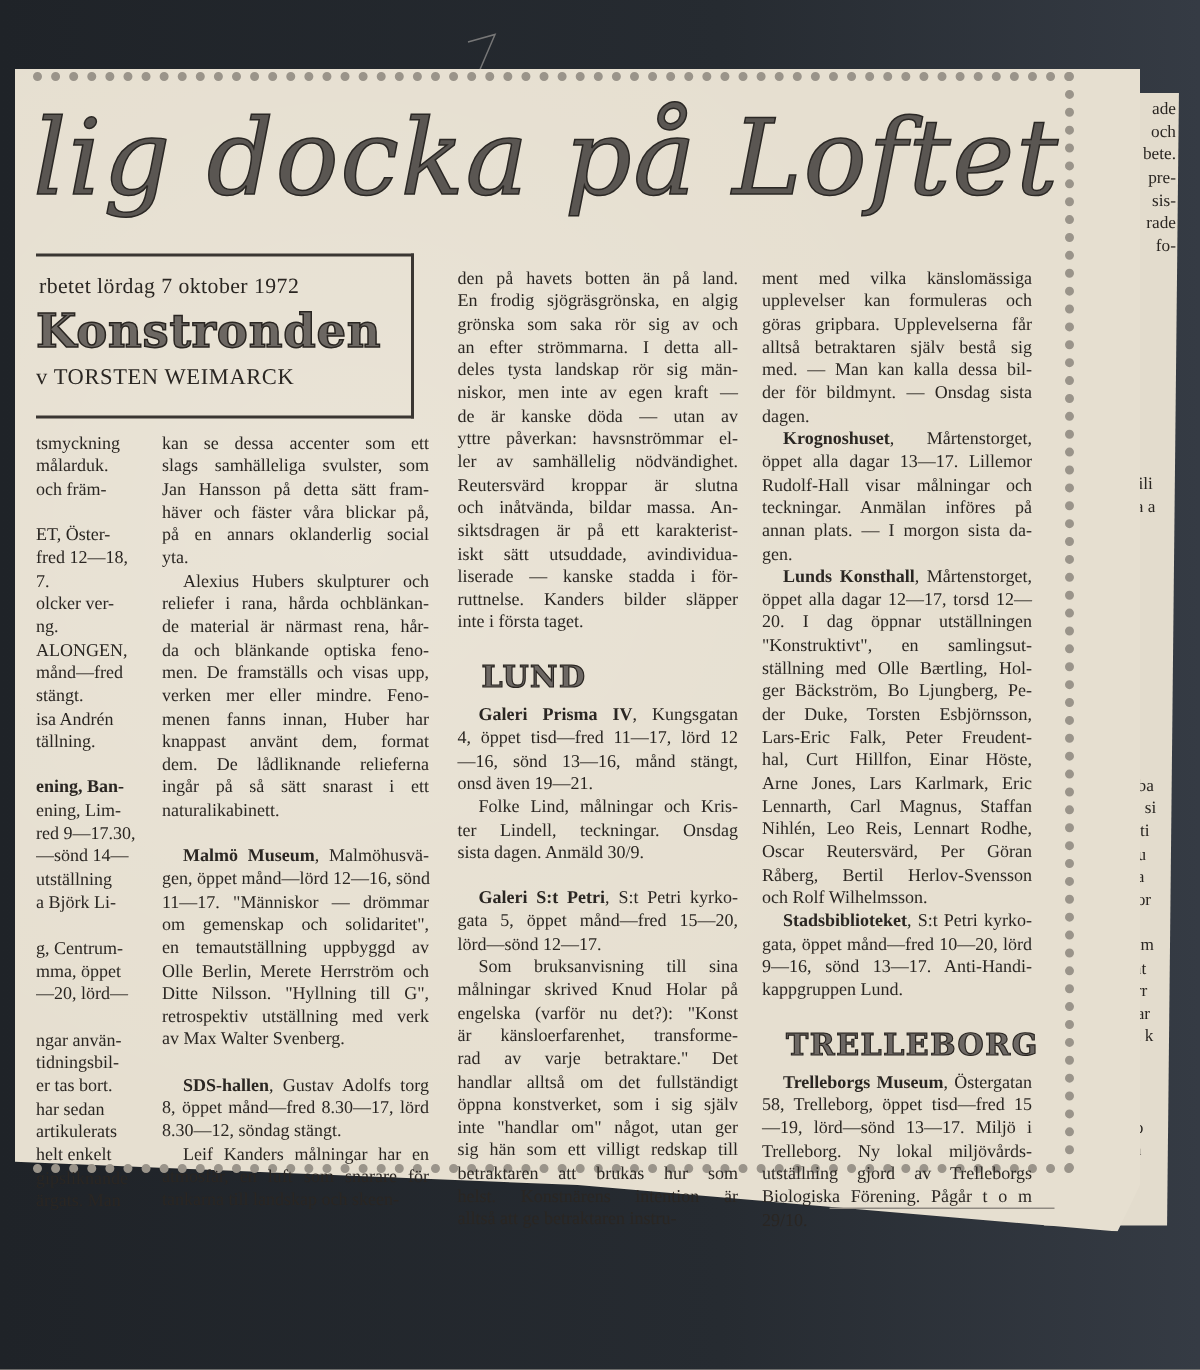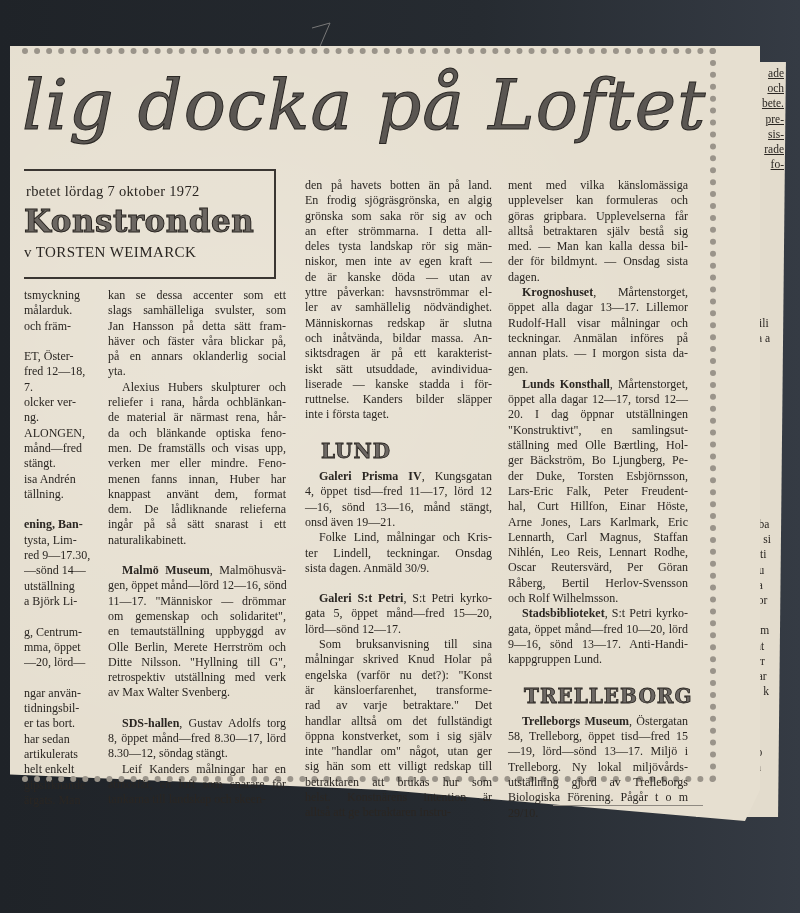--- a/index.html
+++ b/index.html
@@ -1,19 +1,19 @@
 <!DOCTYPE html>
 <html><head>
 <meta charset="utf-8">
 <style>
   html,body{margin:0;padding:0;}
   body{width:800px;height:913px;background:#23272c;position:relative;overflow:hidden;font-family:"Liberation Serif","DejaVu Serif",serif;color:#2a2622;}
   .bg-grad{position:absolute;inset:0;background:linear-gradient(90deg,#1f2328 0%,#262b31 60%,#353b44 100%);}
   .back-sheet{position:absolute;left:700px;top:62px;width:82px;height:755px;background:#e3dccd;transform:skewX(-0.6deg);}
-  .back-text{position:absolute;left:756px;top:66px;width:28px;font-size:11.5px;line-height:15.2px;text-align:right;overflow:hidden;text-decoration:underline;}
+  .back-text{position:absolute;left:756px;top:66px;width:28px;font-size:11.5px;line-height:15.2px;text-align:right;overflow:hidden;}
   .back-text2{position:absolute;left:752px;font-size:11.5px;line-height:15.2px;width:20px;overflow:hidden;}
   .clip{position:absolute;left:10px;top:46px;width:750px;height:775px;background:#e6dfd0;clip-path:polygon(0 0,100% 0,100% 96%,98% 100%,50% 96%,0 94%);}
   .clip::after{content:"";position:absolute;inset:0;background:radial-gradient(circle at 30% 40%,rgba(255,255,255,.15),transparent 60%);}
   .frame{position:absolute;left:22px;top:48px;width:688px;height:722px;border-top:6px dotted #9a948a;border-right:6px dotted #9a948a;border-bottom:6px dotted #9a948a;}
   .headline{position:absolute;left:22px;top:64px;font-family:"DejaVu Serif","Liberation Serif",serif;font-style:italic;font-size:70px;letter-spacing:1px;color:#5a5652;-webkit-text-stroke:1px #2b2825;white-space:nowrap;}
   .box{position:absolute;left:24px;top:169px;width:250px;height:106px;border:2px solid #3a3632;border-left:none;}
   .box-date{position:absolute;left:2px;top:12px;font-size:14.5px;letter-spacing:.3px;}
   .box-title{position:absolute;left:0px;top:32px;font-family:"DejaVu Serif",serif;font-weight:bold;font-size:31px;color:#6c6762;-webkit-text-stroke:1px #2a2622;letter-spacing:.5px;}
   .box-author{position:absolute;left:0px;top:73px;font-size:15px;letter-spacing:.4px;}
   .col{position:absolute;font-size:12px;line-height:15.3px;text-align:justify;}
@@ -94,21 +94,21 @@
     <span class="line last" style="text-align: right;">7.</span>
     <span class="line last" style="text-align: right;">olcker ver-</span>
     <span class="line last" style="text-align: center;">ng.</span>
     <span class="line last" style="text-align: right;">ALONGEN,</span>
     <span class="line last" style="text-align: right;">månd—fred</span>
     <span class="line last" style="text-align: right;">stängt.</span>
     <span class="line last" style="text-align: center;">isa Andrén</span>
     <span class="line last" style="text-align: right;">tällning.</span>
     <span class="line last" style="text-align: right;">&nbsp;</span>
     <span class="line last" style="text-align: right; font-weight: bold;">ening, Ban-</span>
-    <span class="line last" style="text-align: right;">tysta, Lim-</span>
+    <span class="line last" style="text-align: right;">ening, Lim-</span>
     <span class="line last" style="text-align: right;">red 9—17.30,</span>
     <span class="line last" style="text-align: right;">—sönd 14—</span>
     <span class="line last" style="text-align: right;">utställning</span>
     <span class="line last" style="text-align: right;">a Björk Li-</span>
     <span class="line last" style="text-align: right;">&nbsp;</span>
     <span class="line last" style="text-align: right;">g, Centrum-</span>
     <span class="line last" style="text-align: right;">mma, öppet</span>
     <span class="line last" style="text-align: right;">—20, lörd—</span>
     <span class="line last" style="text-align: right;">&nbsp;</span>
     <span class="line last" style="text-align: right;">ngar använ-</span>
@@ -172,21 +172,21 @@
   <div id="c3p1">
       <span class="line ">den på havets botten än på land.</span>
       <span class="line ">En frodig sjögräsgrönska, en algig</span>
       <span class="line ">grönska som saka rör sig av och</span>
       <span class="line ">an efter strömmarna. I detta all-</span>
       <span class="line ">deles tysta landskap rör sig män-</span>
       <span class="line ">niskor, men inte av egen kraft —</span>
       <span class="line ">de är kanske döda — utan av</span>
       <span class="line ">yttre påverkan: havsnströmmar el-</span>
       <span class="line ">ler av samhällelig nödvändighet.</span>
-      <span class="line ">Människornas redskap är slutna</span>
+      <span class="line ">Reutersvärd kroppar är slutna</span>
       <span class="line ">och inåtvända, bildar massa. An-</span>
       <span class="line ">siktsdragen är på ett karakterist-</span>
       <span class="line ">iskt sätt utsuddade, avindividua-</span>
       <span class="line ">liserade — kanske stadda i för-</span>
       <span class="line ">ruttnelse. Kanders bilder släpper</span>
       <span class="line last ">inte i första taget.</span>
     </div>
   <div class="gap"></div>
   <div class="section-head">LUND</div>
   <div id="c3prisma">

